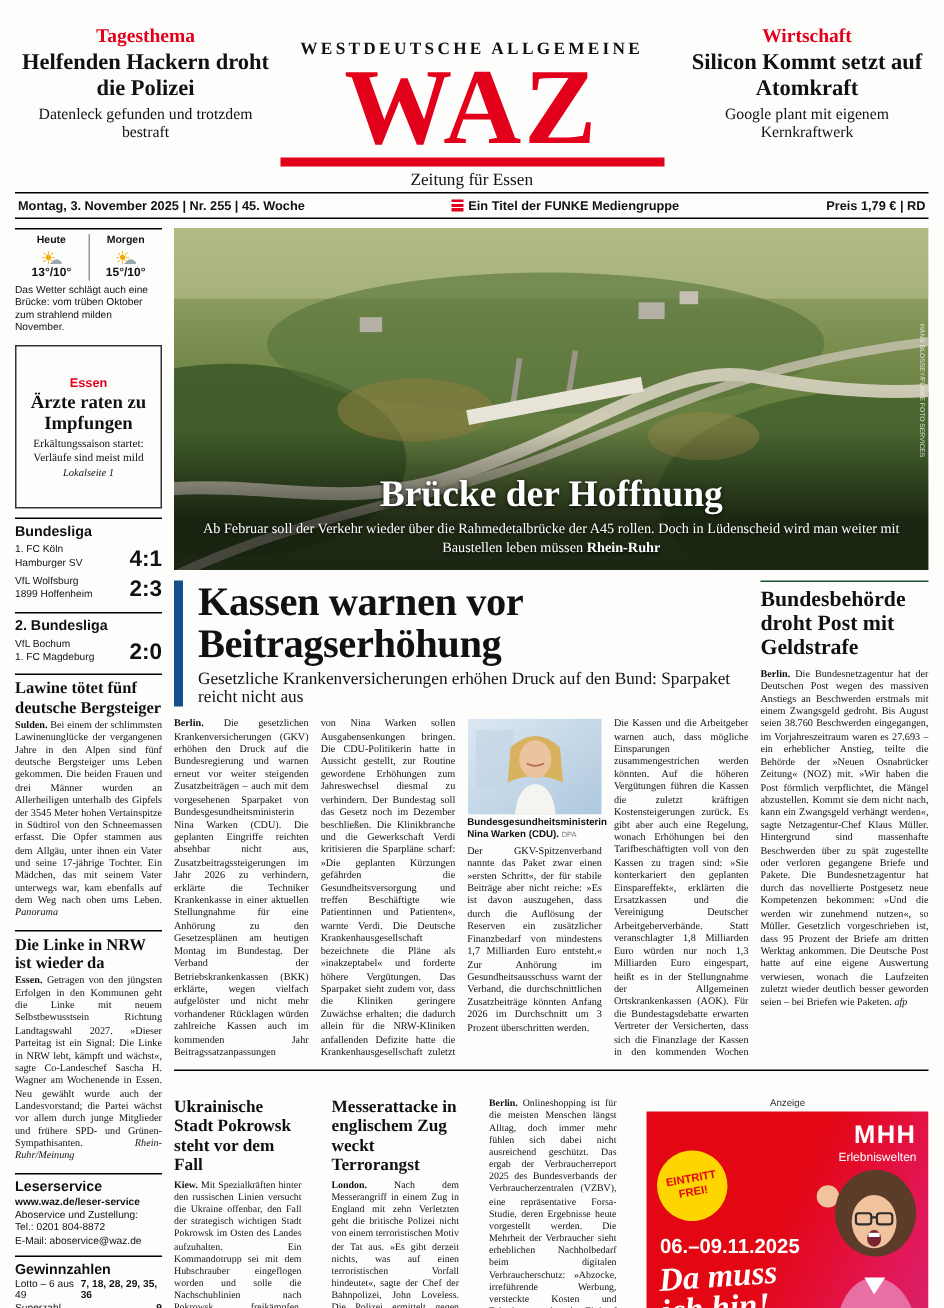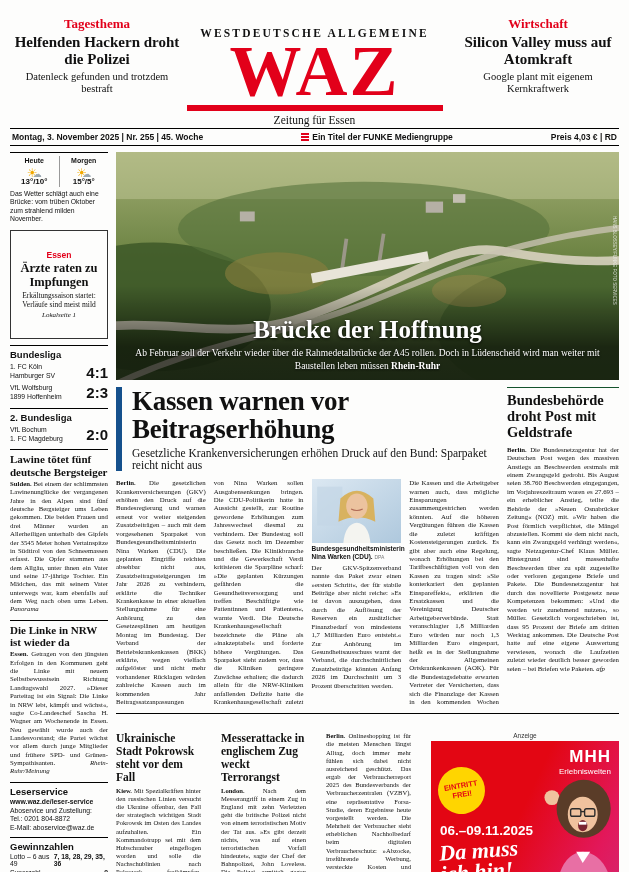--- a/index.html
+++ b/index.html
@@ -132,49 +132,49 @@
       <div class="teaser-sub">Datenleck gefunden und trotzdem bestraft</div>
     </div>
     <div class="mast-center">
       <div class="overline">WESTDEUTSCHE ALLGEMEINE</div>
       <div class="logo">WAZ</div>
       <div class="logo-bar"></div>
       <div class="mast-sub">Zeitung für Essen</div>
     </div>
     <div class="teaser teaser-right">
       <div class="kicker">Wirtschaft</div>
-      <div class="teaser-title">Silicon Valley muss auf Atomkraft</div>
+      <div class="teaser-title">Silicon Kommt setzt auf Atomkraft</div>
       <div class="teaser-sub">Google plant mit eigenem Kernkraftwerk</div>
     </div>
   </header>
 
   <div class="dateline">
     <span>Montag, 3. November 2025 | Nr. 255 | 45. Woche</span>
     <span class="dateline-center">
       <span class="funke-icon"></span>
       <span>Ein Titel der FUNKE Mediengruppe</span>
     </span>
-    <span>Preis 4,03 € | RD</span>
+    <span>Preis 1,79 € | RD</span>
   </div>
 
   <div class="content">
 
     <aside class="sidebar">
 
       <div class="sb-sec">
         <div class="w-grid">
           <div class="w-cell">
             <div class="w-label">Heute</div>
             <span class="wicon"><span class="sun">☀</span><span class="cloud">☁</span></span>
             <div class="w-temp">13°/10°</div>
           </div>
           <div class="w-cell">
             <div class="w-label">Morgen</div>
             <span class="wicon"><span class="sun">☀</span><span class="cloud">☁</span></span>
-            <div class="w-temp">15°/5°</div>
+            <div class="w-temp">15°/10°</div>
           </div>
         </div>
         <div class="w-text">Das Wetter schlägt auch eine Brücke: vom trüben Oktober zum strahlend milden November.</div>
       </div>
 
       <div class="essen-box">
         <div class="essen-kicker">Essen</div>
         <div class="essen-title">Ärzte raten zu Impfungen</div>
         <div class="essen-text">Erkältungssaison startet: Verläufe sind meist mild</div>
         <div class="essen-ref">Lokalseite 1</div>

